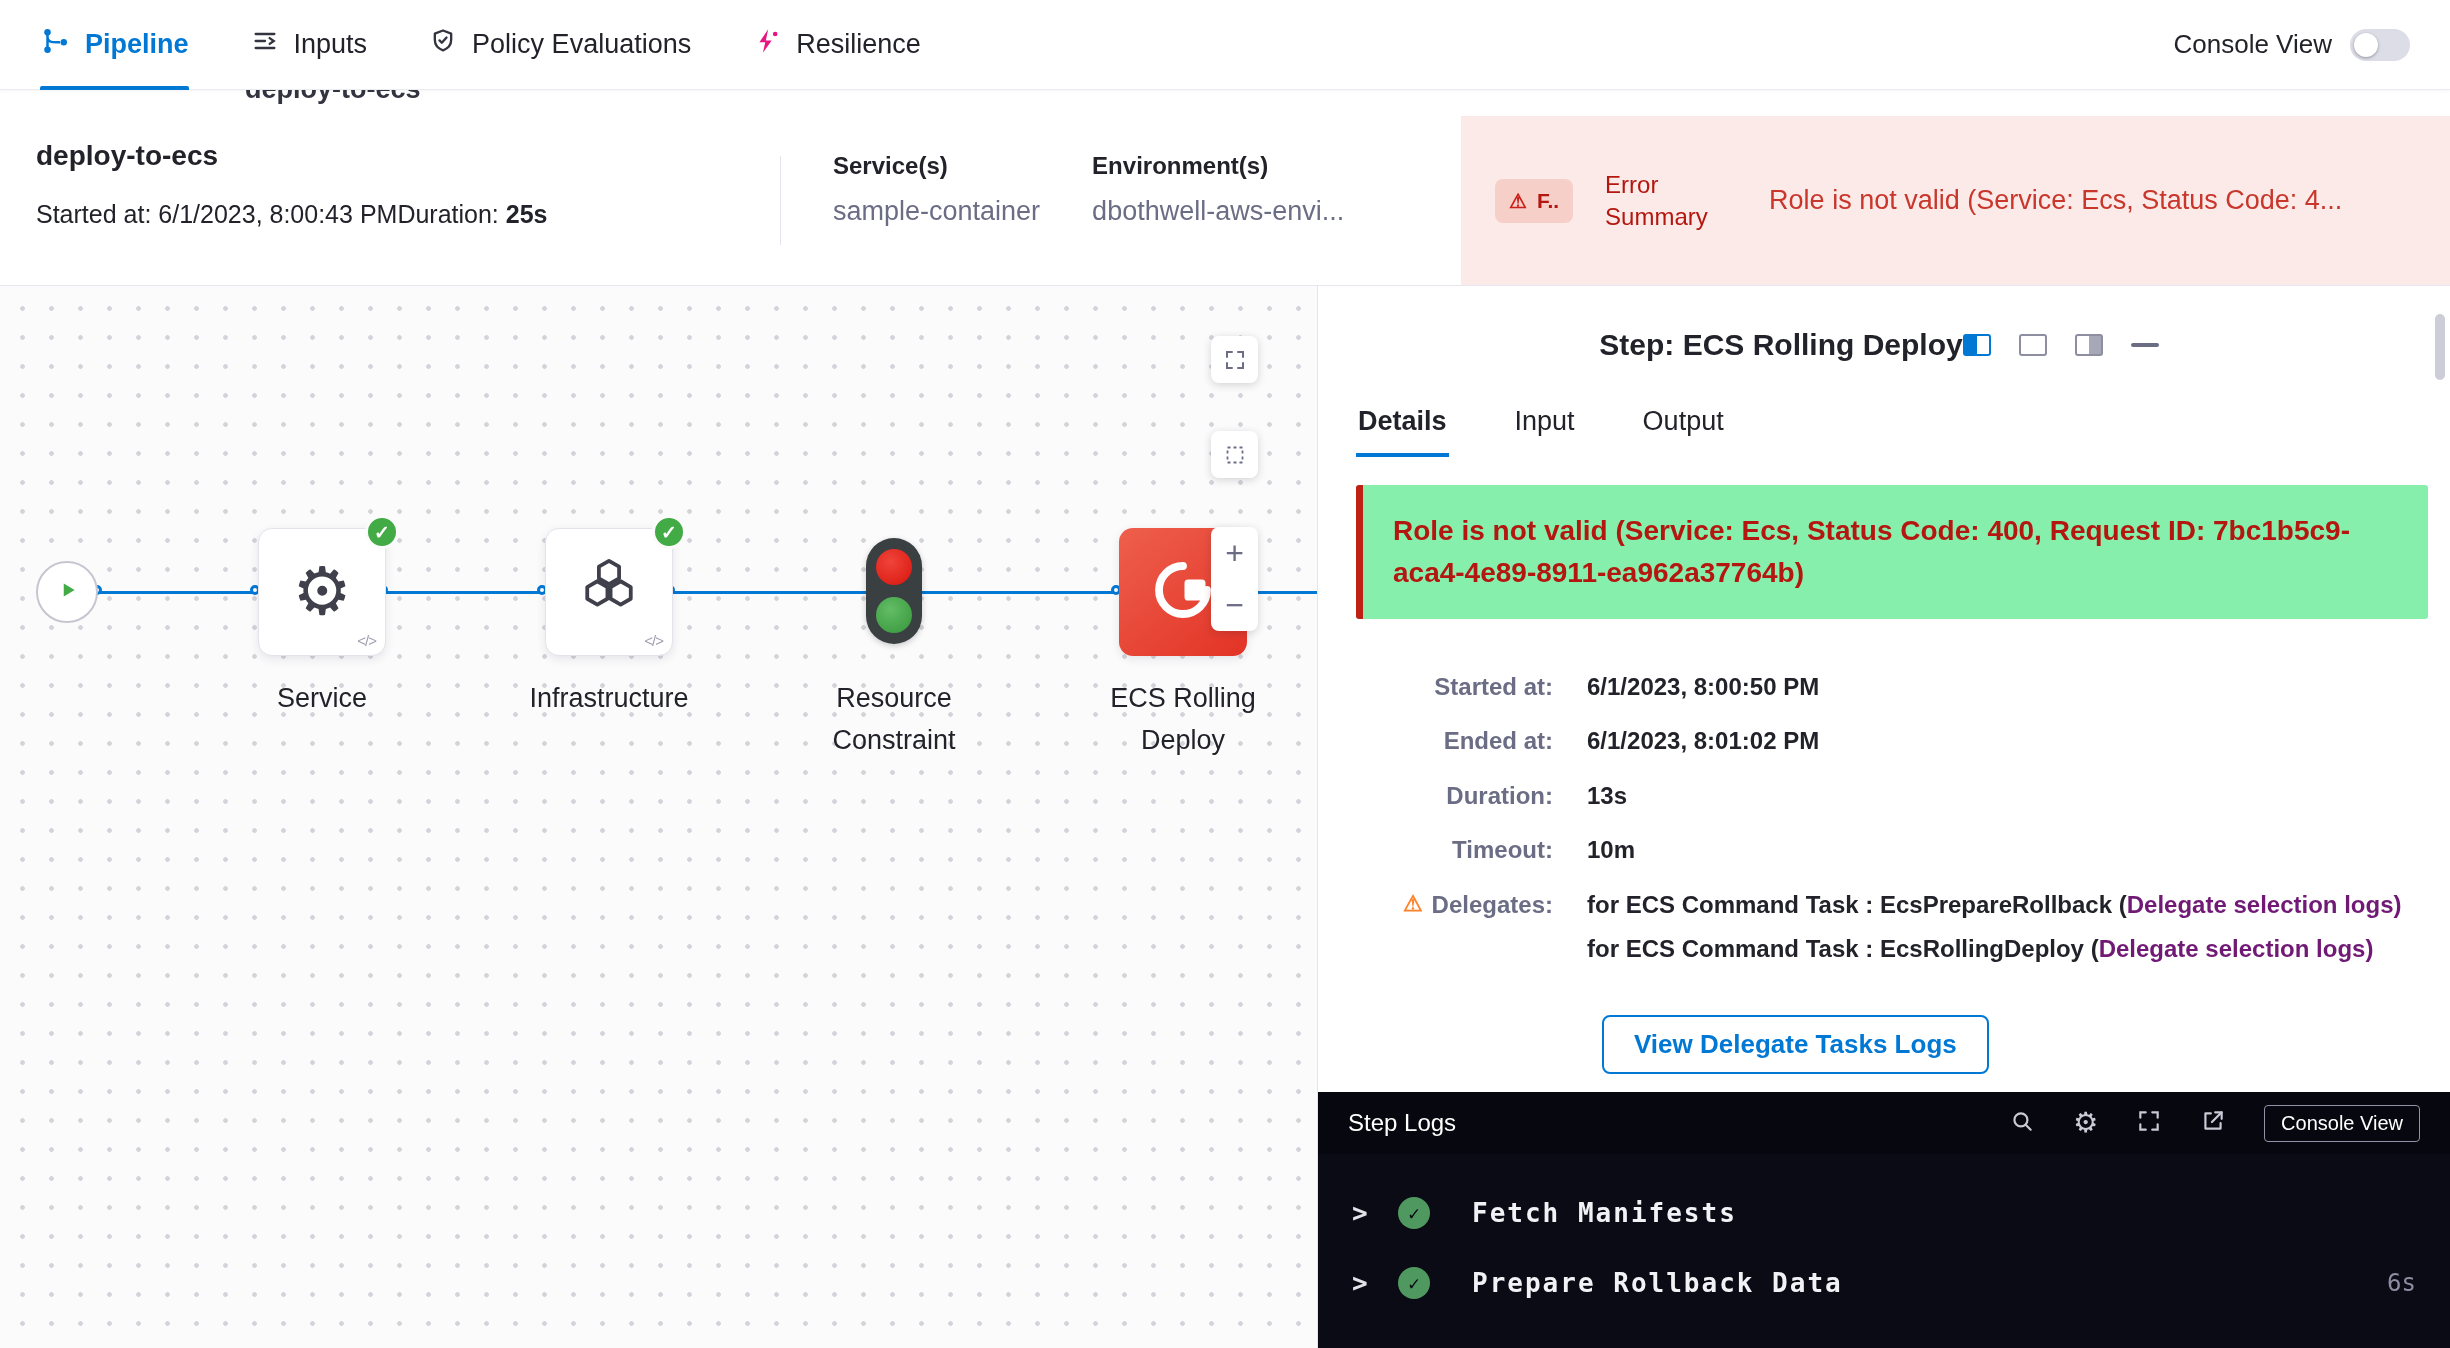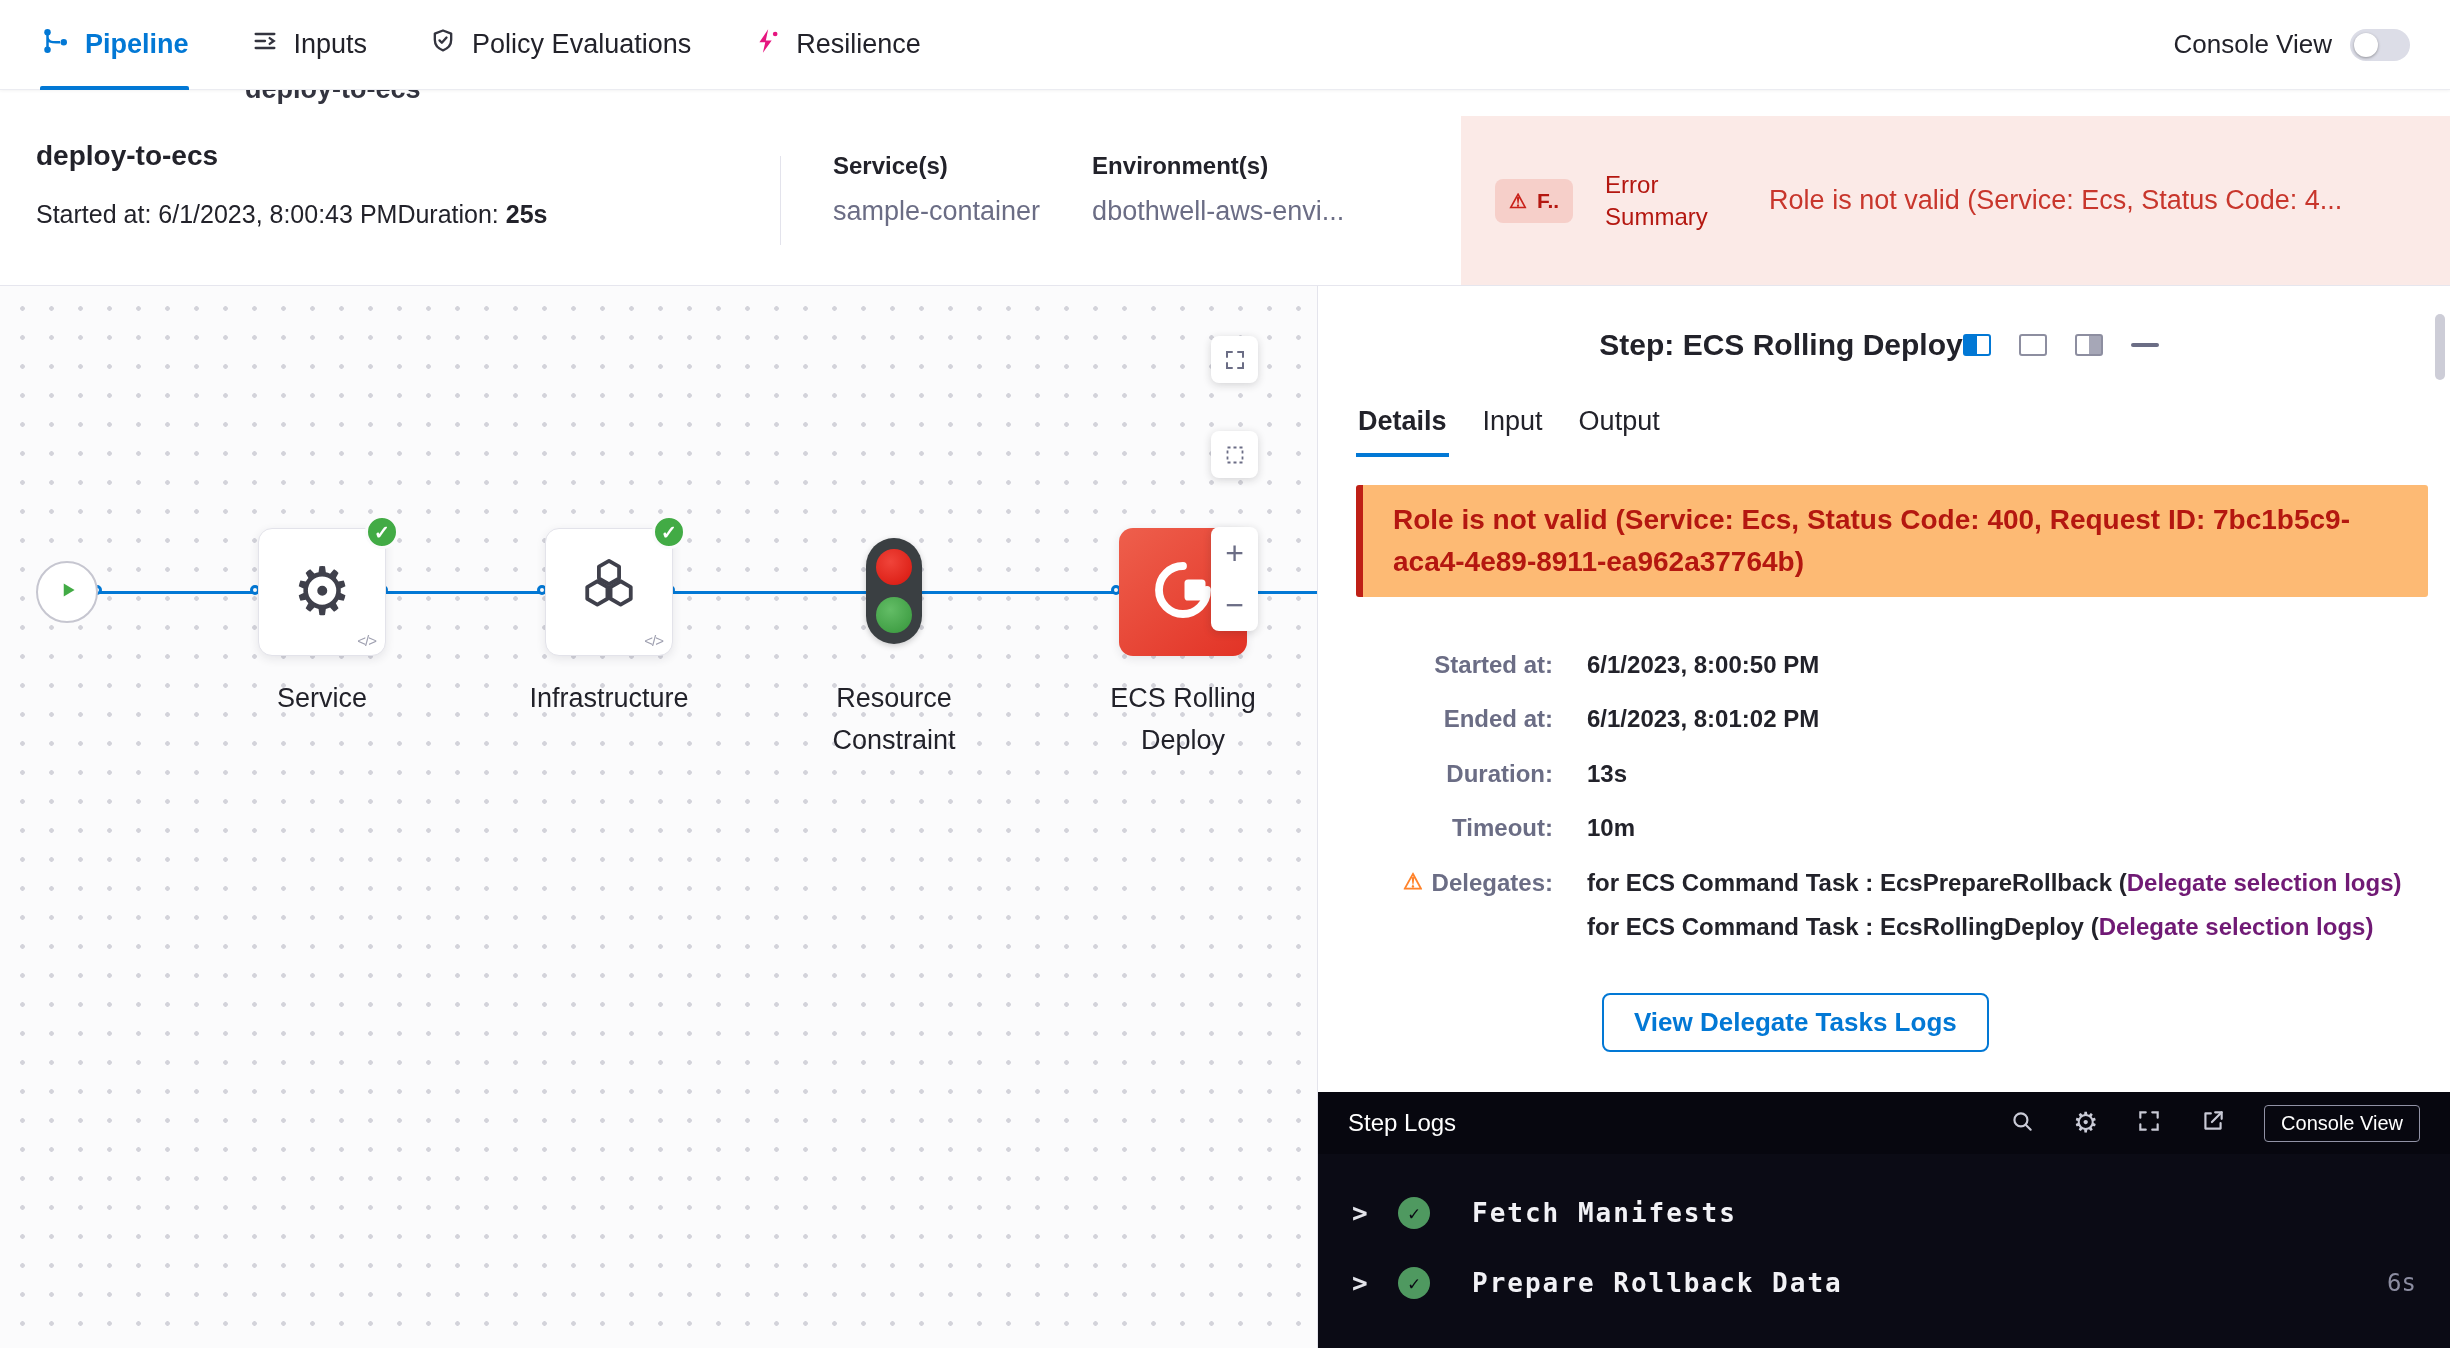--- a/index.html
+++ b/index.html
@@ -71,25 +71,25 @@
 
   
   .panel{flex:1;background:#fff;border-left:1px solid #e4e4ec;display:flex;flex-direction:column;position:relative;min-width:0}
   .panel-head{display:flex;align-items:center;justify-content:center;padding:42px 50px 0 40px}
   .panel-title{font-size:30px;font-weight:700}
   .panel-icons{display:flex;gap:28px;align-items:center}
   .layout-ic{width:28px;height:22px;border:2px solid #8d8ea0;border-radius:3px;cursor:pointer}
   .layout-ic.first{border-color:#0278d5;background:linear-gradient(90deg,#0278d5 50%,transparent 50%)}
   .layout-ic.third{background:linear-gradient(90deg,transparent 50%,#a6a7b7 50%)}
   .minim{width:28px;height:4px;background:#6b6d85;border-radius:2px;cursor:pointer}
-  .ptabs{display:flex;gap:36px;padding:44px 0 0 40px;font-size:27px}
+  .ptabs{display:flex;gap:68px;padding:44px 0 0 40px;font-size:27px}
   .ptab{padding-bottom:20px;position:relative;cursor:pointer}
   .ptab.active{font-weight:700}
   .ptab.active::after{content:"";position:absolute;left:-2px;right:-2px;bottom:0;height:4px;background:#0278d5}
-  .err-banner{margin:28px 22px 0 38px;background:#fdba74;border-left:7px solid #bf2016;padding:14px 30px;
+  .err-banner{margin:28px 22px 0 38px;background:#86efac;border-left:7px solid #bf2016;padding:25px 30px;
               font-size:28px;font-weight:700;color:#b41710;line-height:1.5;border-radius:3px}
   .details{margin-top:52px;padding-left:20px}
   .drow{display:flex;margin-bottom:22px;align-items:flex-start}
   .dlabel{width:215px;flex:0 0 215px;text-align:right;color:#6b6d85;font-size:24px;font-weight:600;padding-top:2px;
           display:flex;justify-content:flex-end;gap:9px}
   .dlabel .warn{color:#ff832b;font-size:22px}
   .dvalue{margin-left:34px;font-size:24px;font-weight:700;color:#22222a;max-width:834px;line-height:1.35}
   .dele-line{margin-bottom:12px}
   .dlink{color:#701a75;cursor:pointer}
   .vbtn{margin:16px 0 0 264px;align-self:flex-start;border:2px solid #0278d5;color:#0278d5;font-weight:700;font-size:26px;

